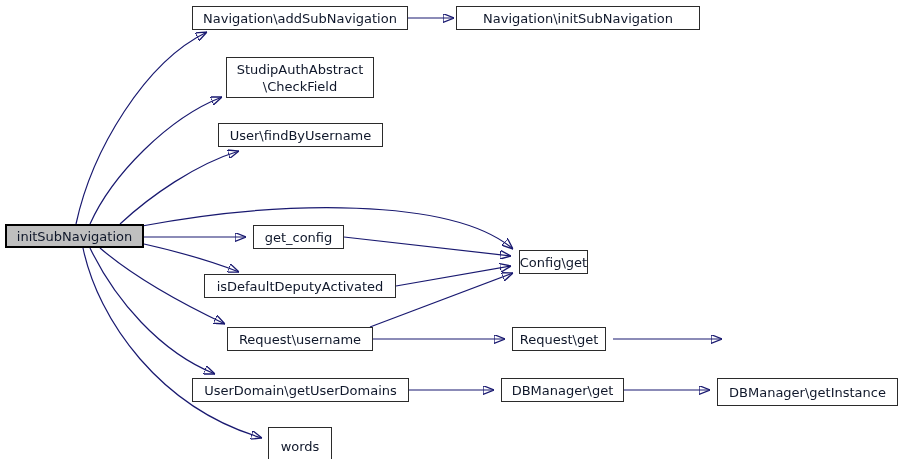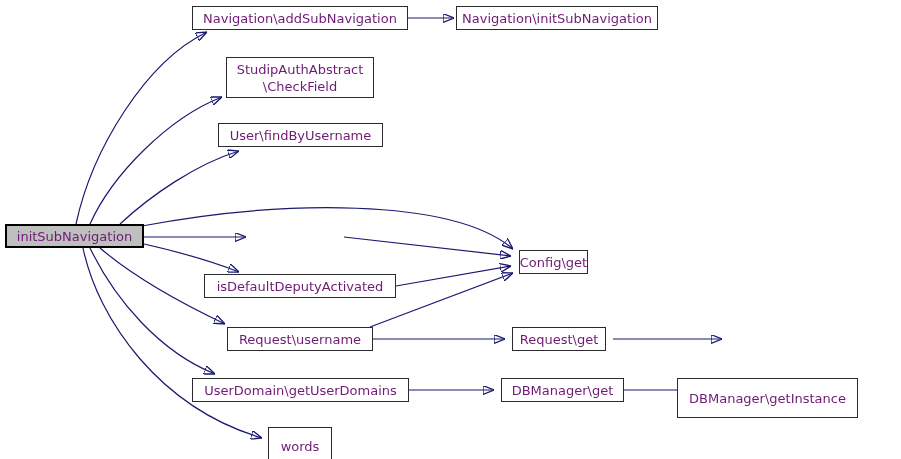--- a/index.html
+++ b/index.html
@@ -16,21 +16,21 @@
     position:absolute;
     box-sizing:border-box;
     background:#ffffff;
     border:1.3px solid #2b2b2b;
     display:flex;
     flex-direction:column;
     align-items:center;
     justify-content:center;
     font-size:13px;
     line-height:17px;
-    color:#701a75;
+    color:#0f172a;
     white-space:nowrap;
     cursor:pointer;
     text-align:center;
   }
   .node.highlight{
     background:#bfbfbf;
     border:2px solid #000000;
     cursor:default;
   }
 </style>
@@ -65,33 +65,36 @@
   </svg>
 
   <div class="node highlight" style="left:5px;top:224px;width:139px;height:24px">
     <span>initSubNavigation</span>
   </div>
 
   <div class="node" style="left:192px;top:6px;width:216px;height:24px">
     <span>Navigation\addSubNavigation</span>
   </div>
 
-  <div class="node" style="left:456px;top:6px;width:202px;height:24px">
+  <div class="node" style="left:456px;top:6px;width:244px;height:24px">
     <span>Navigation\initSubNavigation</span>
   </div>
 
   <div class="node" style="left:218px;top:123px;width:165px;height:24px">
     <span>User\findByUsername</span>
   </div>
 
   <div class="node" style="left:226px;top:57px;width:148px;height:41px">
     <span>StudipAuthAbstract</span>
     <span>\CheckField</span>
   </div>
 
+  <div class="node" style="left:253px;top:225px;width:91px;height:24px">
+    <span>get_config</span>
+  </div>
 
   <div class="node" style="left:204px;top:274px;width:192px;height:24px">
     <span>isDefaultDeputyActivated</span>
   </div>
 
   <div class="node" style="left:227px;top:327px;width:146px;height:24px">
     <span>Request\username</span>
   </div>
 
   <div class="node" style="left:519px;top:250px;width:69px;height:24px">
@@ -104,21 +107,21 @@
 
 
   <div class="node" style="left:192px;top:378px;width:217px;height:24px">
     <span>UserDomain\getUserDomains</span>
   </div>
 
   <div class="node" style="left:501px;top:378px;width:123px;height:24px">
     <span>DBManager\get</span>
   </div>
 
-  <div class="node" style="left:677px;top:378px;width:181px;height:40px">
+  <div class="node" style="left:717px;top:378px;width:181px;height:28px">
     <span>DBManager\getInstance</span>
   </div>
 
   <div class="node" style="left:268px;top:427px;width:64px;height:39px">
     <span>words</span>
   </div>
 
 </div>
 
 </body></html>

